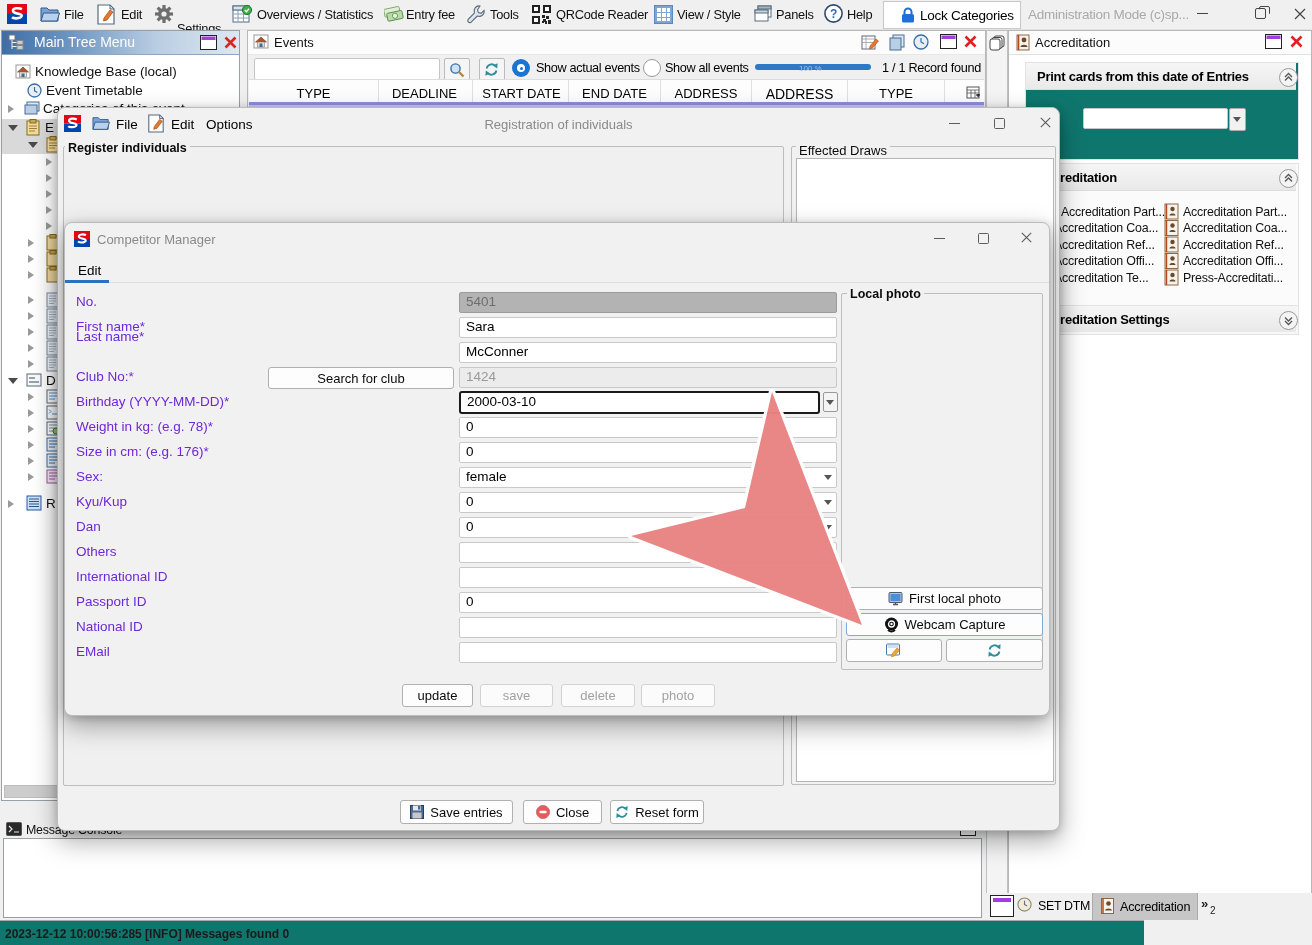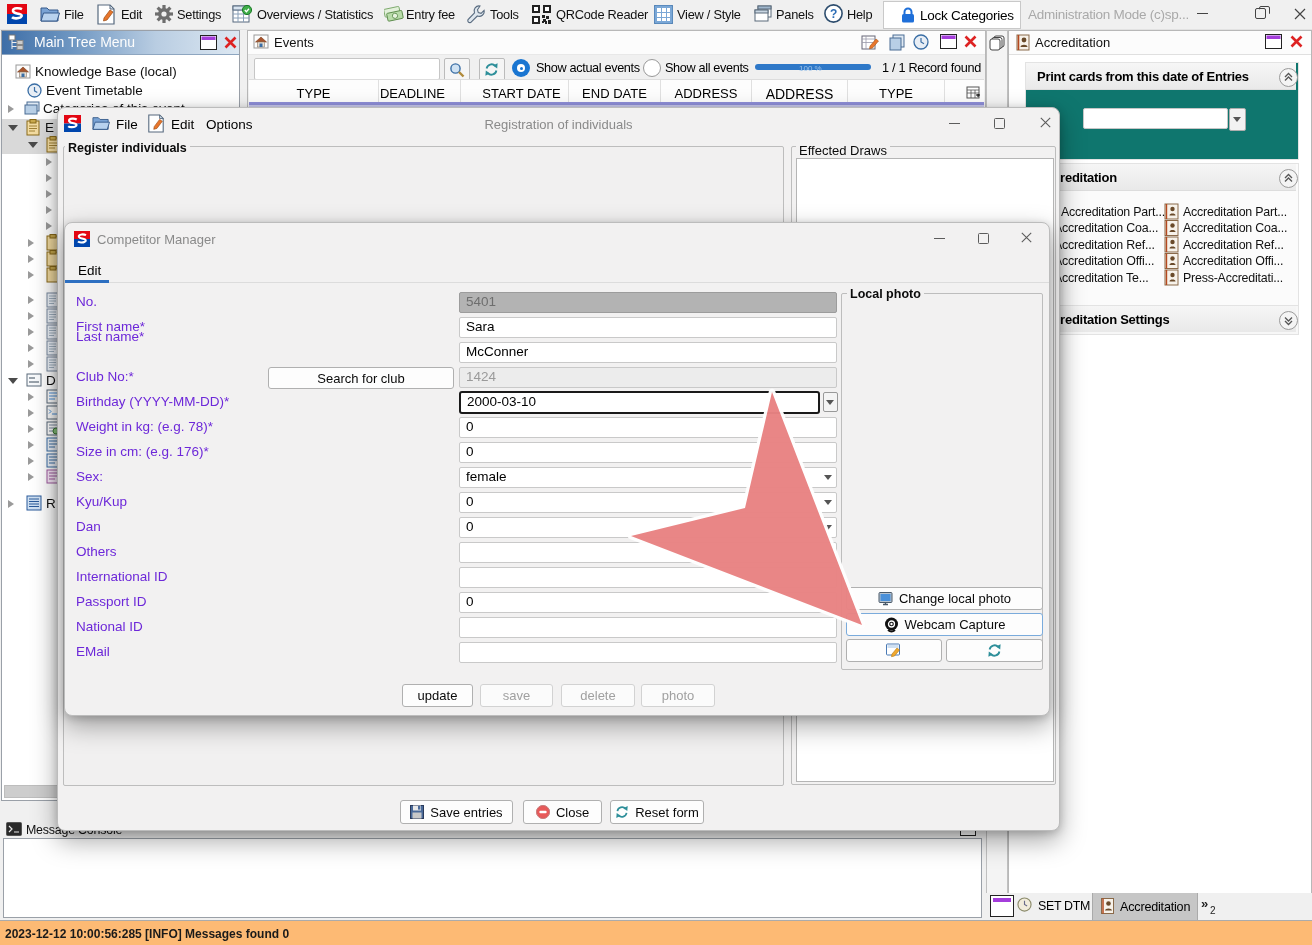--- a/index.html
+++ b/index.html
@@ -74,21 +74,21 @@
           <rect x="-1.6" y="-9" width="3.2" height="4"></rect>
           <rect x="-1.6" y="5" width="3.2" height="4"></rect>
         </g>
       <g transform="rotate(135)">
           <rect x="-1.6" y="-9" width="3.2" height="4"></rect>
           <rect x="-1.6" y="5" width="3.2" height="4"></rect>
         </g>
     </g>
     <circle cx="10" cy="10" r="2.6" fill="#f0f0f0"></circle>
   </svg>
-  <div class="mitem" style="left:177px;">Settings</div>
+  <div class="mitem" style="left:177px;margin-top:14px;">Settings</div>
 
   <svg class="ic" style="left:232px;top:4px;" width="21" height="20" viewBox="0 0 21 20">
     <rect x="1" y="2" width="16" height="16" fill="#fff" stroke="#56697e"></rect>
     <path d="M1 6 h16 M1 10 h16 M1 14 h16 M6 2 v16 M11.5 2 v16" stroke="#8aa0b8" stroke-width="1"></path>
     <rect x="1" y="2" width="16" height="4" fill="#d8e4f0" stroke="#56697e"></rect>
     <circle cx="15" cy="6" r="4.6" fill="#3fae49" stroke="#1c7a26"></circle>
     <path d="M12.8 6 l1.6 1.7 2.6-3" stroke="#fff" stroke-width="1.3" fill="none"></path>
   </svg>
   <div class="mitem" style="left:257px;">Overviews / Statistics</div>
 
@@ -418,21 +418,21 @@
   <div class="abs" style="left:288px;top:30px;font-size:12.7px;letter-spacing:-0.35px;color:#000;white-space:nowrap;">Show actual events</div>
   <div class="abs" style="left:395px;top:28px;width:16px;height:16px;border-radius:50%;background:#fff;border:1px solid #999;"></div>
   <div class="abs" style="left:417px;top:30px;font-size:12.7px;letter-spacing:-0.35px;color:#000;white-space:nowrap;">Show all events</div>
 
   <div class="abs" style="left:507px;top:33px;width:116px;height:6px;border-radius:3px;background:#2e78c8;"></div>
   <div class="abs" style="left:551px;top:33px;font-size:8px;color:#9cc2e8;z-index:2;">100 %</div>
   <div class="abs" style="left:634px;top:30px;font-size:12.7px;letter-spacing:-0.3px;color:#000;white-space:nowrap;">1 / 1 Record found</div>
 
   <div class="abs" style="left:1px;top:48px;width:735px;height:24px;background:#fdfdfd;border-top:1px solid #ddd;">
     <div class="abs" style="left:0;top:0;width:130px;height:26px;border-right:1px solid #e0e0e0;text-align:center;font-size:13px;color:#000;padding-top:6px;box-sizing:border-box;">TYPE</div>
-    <div class="abs" style="left:116px;top:0;width:96px;height:26px;border-right:1px solid #e0e0e0;text-align:center;font-size:13px;color:#000;padding-top:6px;box-sizing:border-box;">DEADLINE</div>
+    <div class="abs" style="left:128px;top:0;width:96px;height:26px;border-right:1px solid #e0e0e0;text-align:center;font-size:13px;color:#000;padding-top:6px;box-sizing:border-box;">DEADLINE</div>
     <div class="abs" style="left:226px;top:0;width:94px;height:26px;border-right:1px solid #e0e0e0;text-align:center;font-size:13px;color:#000;padding-top:6px;box-sizing:border-box;">START DATE</div>
     <div class="abs" style="left:320px;top:0;width:92px;height:26px;border-right:1px solid #e0e0e0;text-align:center;font-size:13px;color:#000;padding-top:6px;box-sizing:border-box;">END DATE</div>
     <div class="abs" style="left:412px;top:0;width:91px;height:26px;border-right:1px solid #e0e0e0;text-align:center;font-size:13px;color:#000;padding-top:6px;box-sizing:border-box;">ADDRESS</div>
     <div class="abs" style="left:503px;top:0;width:96px;height:26px;border-right:1px solid #e0e0e0;text-align:center;font-size:14px;color:#000;padding-top:6px;box-sizing:border-box;">ADDRESS</div>
     <div class="abs" style="left:599px;top:0;width:97px;height:26px;border-right:1px solid #e0e0e0;text-align:center;font-size:13px;color:#000;padding-top:6px;box-sizing:border-box;">TYPE</div>
     <svg class="ic" style="left:717px;top:6px;" width="14" height="13" viewBox="0 0 14 13">
         <rect x="1" y="1" width="12" height="11" fill="#fff" stroke="#555"></rect>
         <path d="M1 4 h12 M1 7 h12 M5 4 v8 M9 4 v8" stroke="#555" stroke-width=".8"></path>
         <path d="M10 9 h4 M12 8 v3" stroke="#000" stroke-width="1"></path>
       </svg>
@@ -563,21 +563,21 @@
       <path d="M3 0.5 v15" stroke="#b5481e" stroke-width="1.5"></path>
       <circle cx="8.5" cy="5.5" r="2.3" fill="#6a4a2a"></circle>
         <path d="M5 12.5 c0-2.8 7-2.8 7 0z" fill="#6a4a2a"></path>
     </svg>
     <div class="abs" style="left:27px;top:7px;font-size:12.6px;letter-spacing:-0.2px;color:#000;">Accreditation</div>
   </div>
   <div class="abs" style="left:215px;top:3px;font-size:13px;font-weight:bold;color:#222;">»</div>
   <div class="abs" style="left:224px;top:12px;font-size:10px;color:#222;">2</div>
 </div>
 
-<div class="abs" id="statusbar" style="left:0;top:920px;width:1312px;height:25px;background:#fdba74;border-top:1px solid #ababab;">
+<div class="abs" id="statusbar" style="left:0;top:920px;width:1144px;height:25px;background:#0f766e;border-top:1px solid #ababab;">
   <div class="abs" style="left:5px;top:6px;font-size:12px;font-weight:bold;color:#1a1a1a;">2023-12-12 10:00:56:285 [INFO] Messages found 0</div>
 </div>
 
 <div class="dlg" id="dlgreg" style="left:57px;top:107px;width:1001px;height:722px;">
   <svg class="ic" style="left:6px;top:7px;" width="17" height="17" viewBox="0 0 20 20">
     <rect x="0" y="0" width="20" height="10" fill="#e30613"></rect>
       <rect x="0" y="10" width="20" height="10" fill="#0046ad"></rect>
     <path d="M15 5.2 C12 3.6 6.5 4 6 6.2 C5.6 8 8 9 10 9.4 L12.5 10 C15 10.6 15.5 12.2 13.5 13.4 C11 14.8 6.5 14.6 5 13.2" fill="none" stroke="#fff" stroke-width="2.6"></path>
   </svg>
   <svg class="ic" style="left:34px;top:7px;" width="18" height="17" viewBox="0 0 20 19">
@@ -690,21 +690,21 @@
   <div class="frm-in" style="top:419px;"></div>
 
   <div class="glabel" style="left:782px;top:64px;">Local photo</div>
   <div class="gbox" style="left:776px;top:70px;width:200px;height:375px;"></div>
   <div class="btn" style="left:781px;top:364px;width:195px;height:21px;">
     <svg width="15" height="14" viewBox="0 0 15 14">
         <rect x="1" y="0.5" width="13" height="10" rx="1" fill="#b8c4d0" stroke="#4a5a6a"></rect>
         <rect x="2.5" y="2" width="10" height="7" fill="#4a90d9"></rect>
         <path d="M5 12.5 h5 M7.5 10.5 v2" stroke="#4a5a6a" stroke-width="1.4"></path>
       </svg>
-      <span>Change local photo</span>
+      <span>First local photo</span>
   </div>
   <div class="btn" style="left:781px;top:390px;width:195px;height:21px;border:1px solid #7aabdc;">
     <svg width="15" height="16" viewBox="0 0 15 16">
         <circle cx="7.5" cy="7" r="6.5" fill="#111"></circle>
         <circle cx="7.5" cy="7" r="3" fill="none" stroke="#fff" stroke-width="1.3"></circle>
         <circle cx="7.5" cy="7" r="1.2" fill="#fff"></circle>
         <path d="M4 13 q3.5 3 7 0" stroke="#111" stroke-width="2" fill="none"></path>
       </svg>
       <span>Webcam Capture</span>
   </div>

